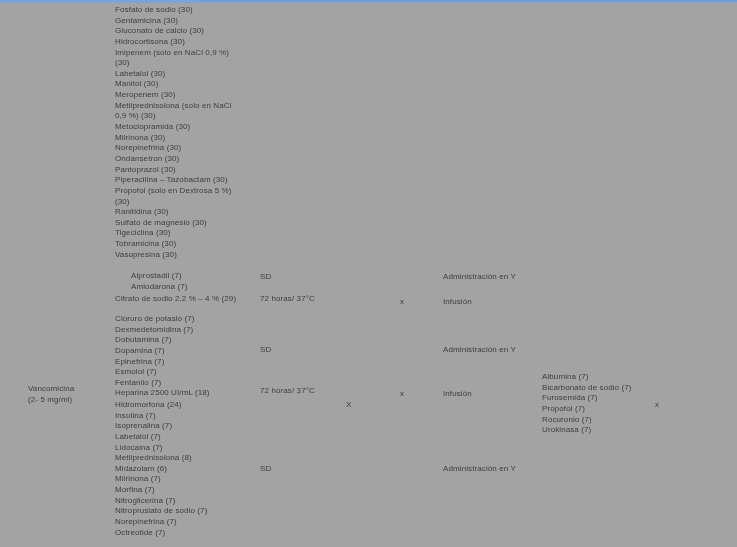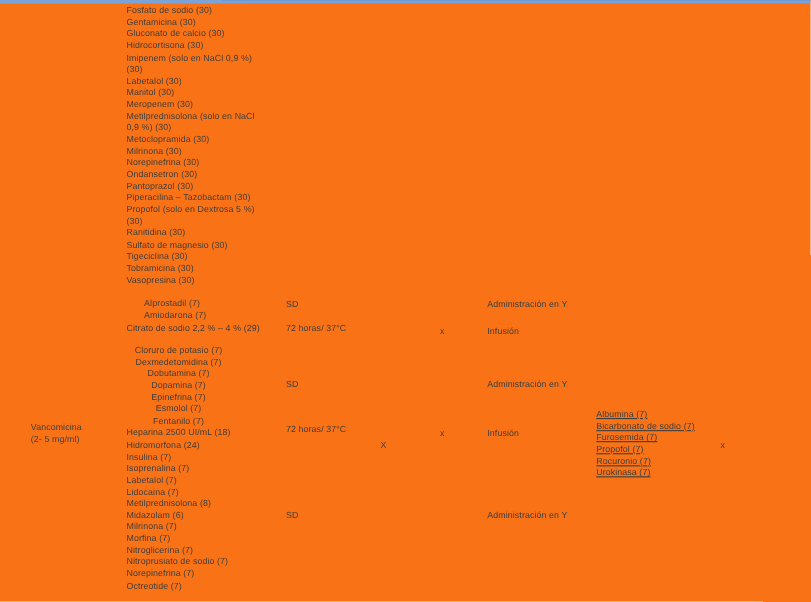--- a/index.html
+++ b/index.html
@@ -1,18 +1,18 @@
 <!DOCTYPE html>
 <html><head>
 <meta charset="utf-8">
 <style>
   * { margin:0; padding:0; box-sizing:border-box; }
   html,body { background:#ffffff; }
   .page {
-    position:relative; width:737px; height:547px; background:#f97316; overflow:hidden;
+    position:relative; width:737px; height:547px; background:#a3a3a3; overflow:hidden;
     font-family:"Liberation Sans", sans-serif; font-size:8px; color:#3d3d3d;
     letter-spacing:0.1px;
   }
   .abs { position:absolute; white-space:nowrap; }
   .lines { line-height:10.65px; }
   .lines > div { height:10.65px; white-space:nowrap; }
   .hline { position:absolute; }
   .thick { height:3px; background:#7ba3d8; }
   .thin  { height:1.4px; background:#6d98d1; }
   .mark  { position:absolute; white-space:nowrap; }
@@ -68,21 +68,21 @@
   <div class="abs" style="left:260px; top:272px;">SD</div>
   <div class="abs" style="left:443px; top:272px;">Administración en Y</div>
 
   <div class="abs lines" style="left:115px; top:294px;">
       <div>Citrato de sodio 2,2 % – 4 % (29)</div>
     </div>
   <div class="abs" style="left:260px; top:294px;">72 horas/ 37°C</div>
   <div class="mark" style="left:400px; top:297px;">x</div>
   <div class="abs" style="left:443px; top:297px;">Infusión</div>
 
-  <div class="abs lines" style="left:115px; top:314px;text-align:center;">
+  <div class="abs lines" style="left:115px; top:314px;">
       <div>Cloruro de potasio (7)</div>
       <div>Dexmedetomidina (7)</div>
       <div>Dobutamina (7)</div>
       <div>Dopamina (7)</div>
       <div>Epinefrina (7)</div>
       <div>Esmolol (7)</div>
       <div>Fentanilo (7)</div>
       <div>Heparina 2500 UI/mL (18)</div>
     </div>
   <div class="abs" style="left:260px; top:345px;">SD</div>
@@ -104,21 +104,21 @@
       <div>Milrinona (7)</div>
       <div>Morfina (7)</div>
       <div>Nitroglicerina (7)</div>
       <div>Nitroprusiato de sodio (7)</div>
       <div>Norepinefrina (7)</div>
       <div>Octreotide (7)</div>
     </div>
   <div class="abs" style="left:260px; top:464px;">SD</div>
   <div class="abs" style="left:443px; top:464px;">Administración en Y</div>
 
-  <div class="abs lines" style="left:542px; top:372px;text-decoration:underline;">
+  <div class="abs lines" style="left:542px; top:372px;">
       <div>Albumina (7)</div>
       <div>Bicarbonato de sodio (7)</div>
       <div>Furosemida (7)</div>
       <div>Propofol (7)</div>
       <div>Rocuronio (7)</div>
       <div>Urokinasa (7)</div>
     </div>
   <div class="mark" style="left:655px; top:400px;">x</div>
 
 </div>

